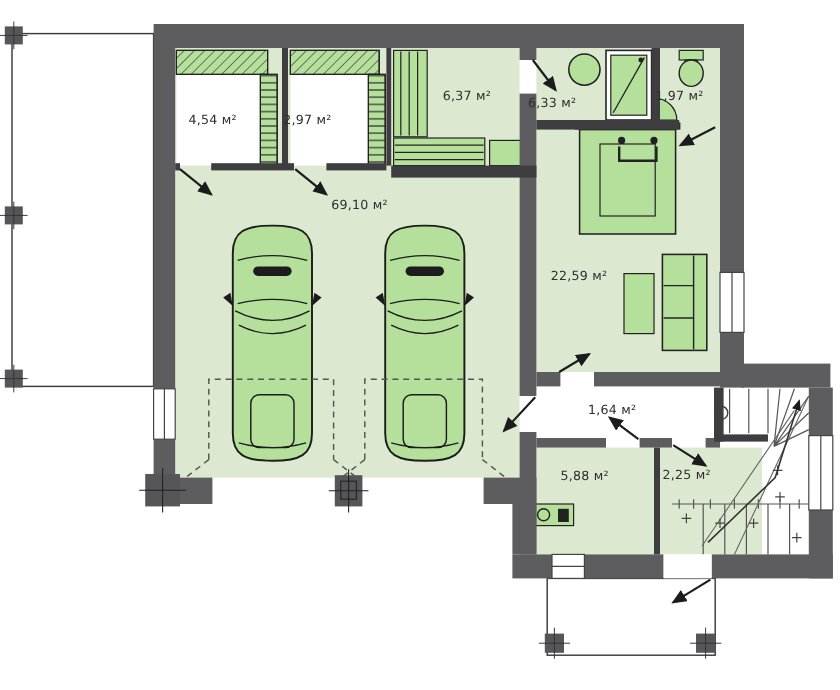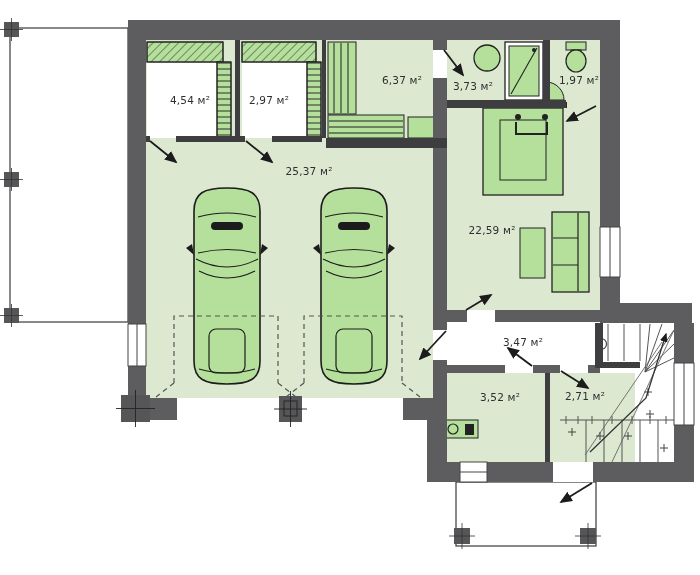--- a/index.html
+++ b/index.html
@@ -1,19 +1,19 @@
 <!DOCTYPE html>
 <html><head>
 <meta charset="utf-8">
 <style>
   html,body{margin:0;padding:0;background:#fff;}
   .plan{position:relative;width:700px;height:575px;background:#ffffff;overflow:hidden;
         font-family:"DejaVu Sans", sans-serif;}
   .plan svg{position:absolute;left:0;top:0;display:block;}
-  .lbl{position:absolute;width:66px;text-align:center;font-size:10.5px;color:#2f2f2f;
+  .lbl{position:absolute;width:66px;font-size:10.5px;color:#2f2f2f;
        letter-spacing:.2px;white-space:nowrap;}
 </style>
 </head>
 <body>
 
 <div class="plan">
 <svg width="700" height="575" viewBox="0 0 700 575">
   <defs>
     <marker id="ah" markerWidth="9" markerHeight="8" refX="6" refY="3" orient="auto">
       <path d="M0,0 L7,3 L0,6 Z" fill="#1c1c1c"></path>
@@ -243,20 +243,20 @@
     <line x1="446" y1="331" x2="420" y2="359" marker-end="url(#ah)"></line>
     <line x1="532" y1="366" x2="508" y2="348" marker-end="url(#ah)"></line>
     <line x1="561" y1="371" x2="588" y2="388" marker-end="url(#ah)"></line>
     <line x1="592" y1="483" x2="561" y2="502" marker-end="url(#ah)"></line>
   </g>
 </svg>
 
 <div class="lbl" style="left:157px;top:94px">4,54 м²</div>
 <div class="lbl" style="left:236px;top:94px">2,97 м²</div>
 <div class="lbl" style="left:369px;top:74px">6,37 м²</div>
-<div class="lbl" style="left:440px;top:80px">3,73 м²</div>
+<div class="lbl" style="left:440px;top:80px">6,33 м²</div>
 <div class="lbl" style="left:546px;top:74px">1,97 м²</div>
-<div class="lbl" style="left:276px;top:165px">25,37 м²</div>
+<div class="lbl" style="left:276px;top:165px">69,10 м²</div>
 <div class="lbl" style="left:459px;top:224px">22,59 м²</div>
-<div class="lbl" style="left:490px;top:336px">3,47 м²</div>
-<div class="lbl" style="left:467px;top:391px">3,52 м²</div>
-<div class="lbl" style="left:552px;top:390px">2,71 м²</div>
+<div class="lbl" style="left:490px;top:336px">1,64 м²</div>
+<div class="lbl" style="left:467px;top:391px">5,88 м²</div>
+<div class="lbl" style="left:552px;top:390px">2,25 м²</div>
 </div>
 
 </body></html>

